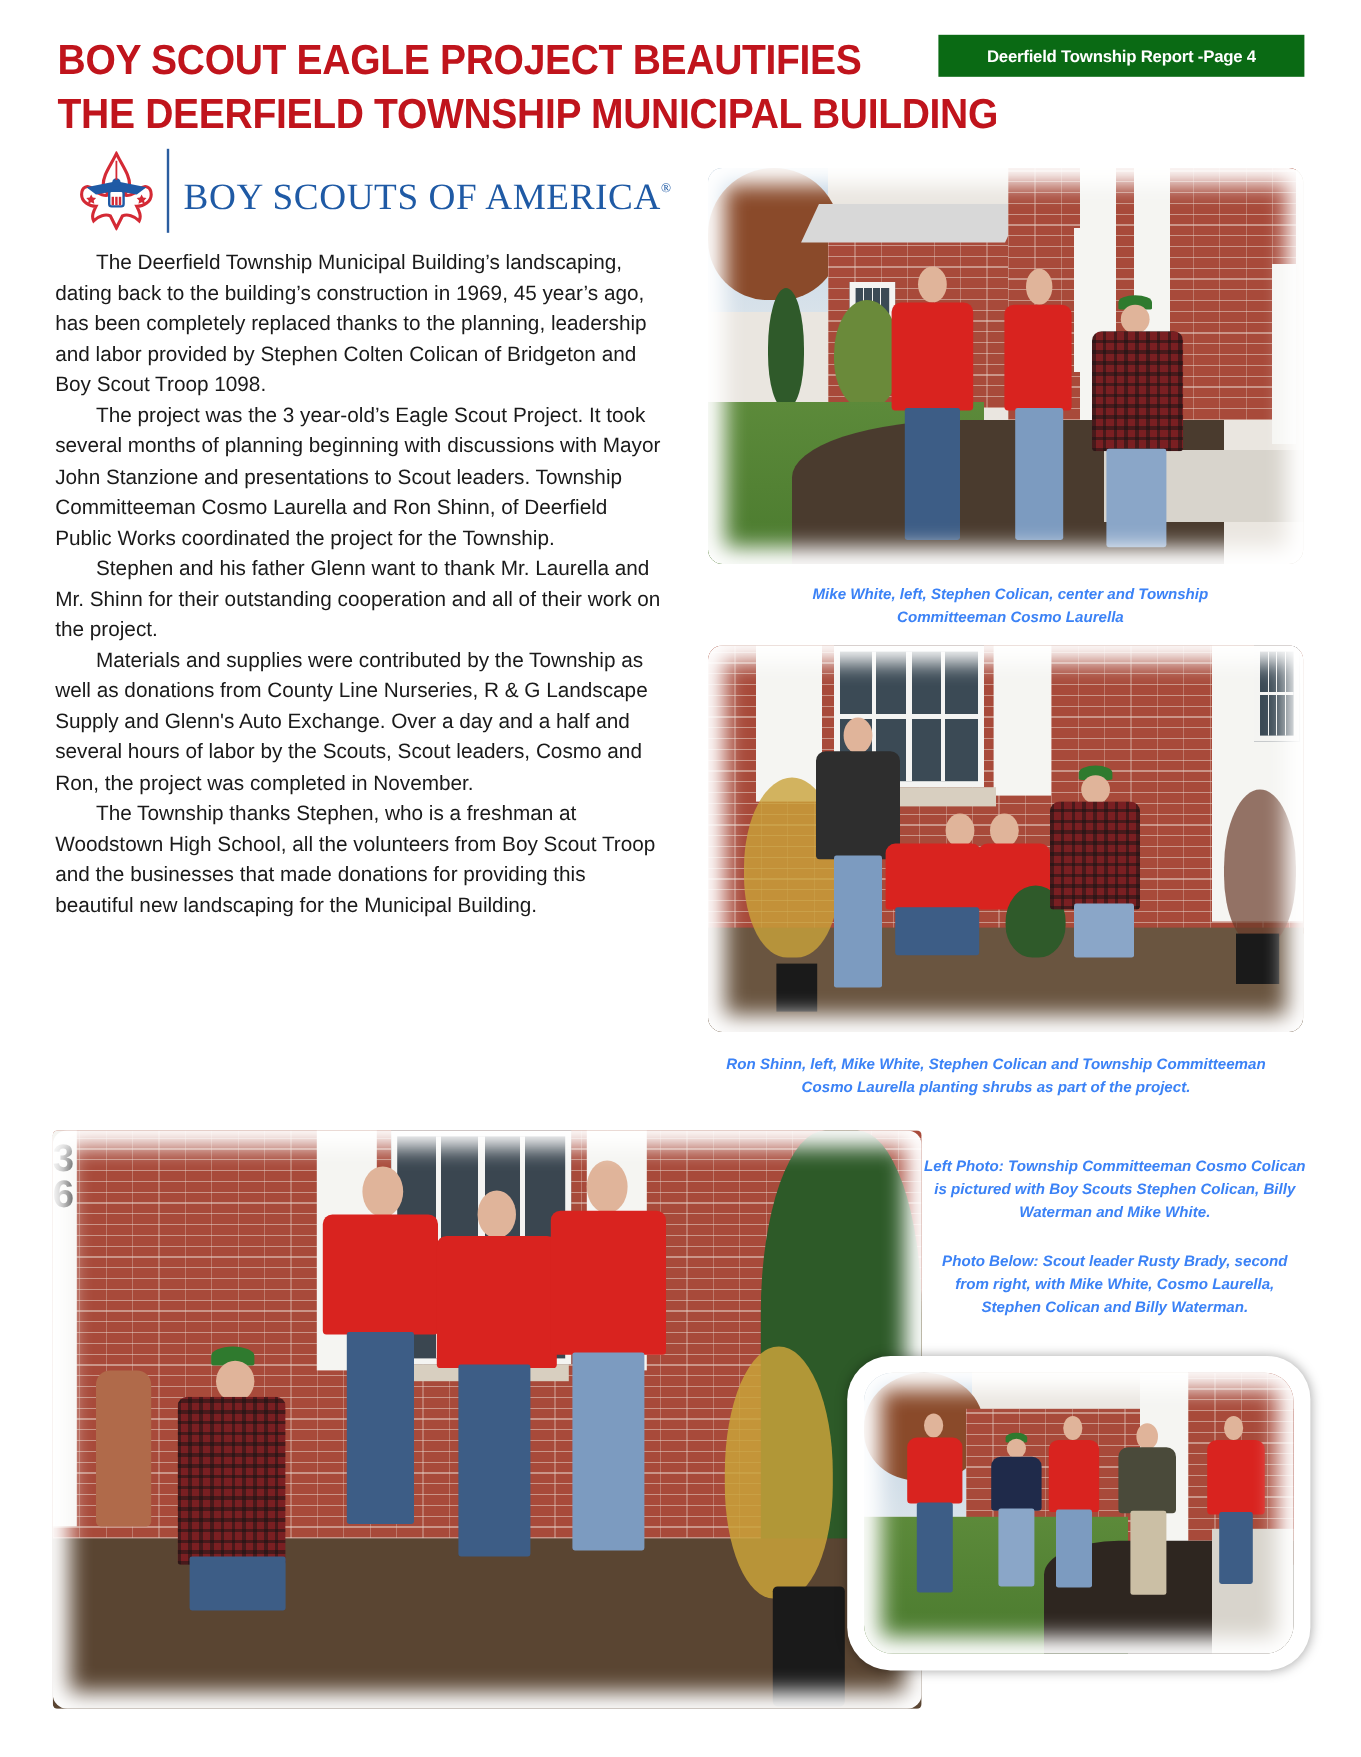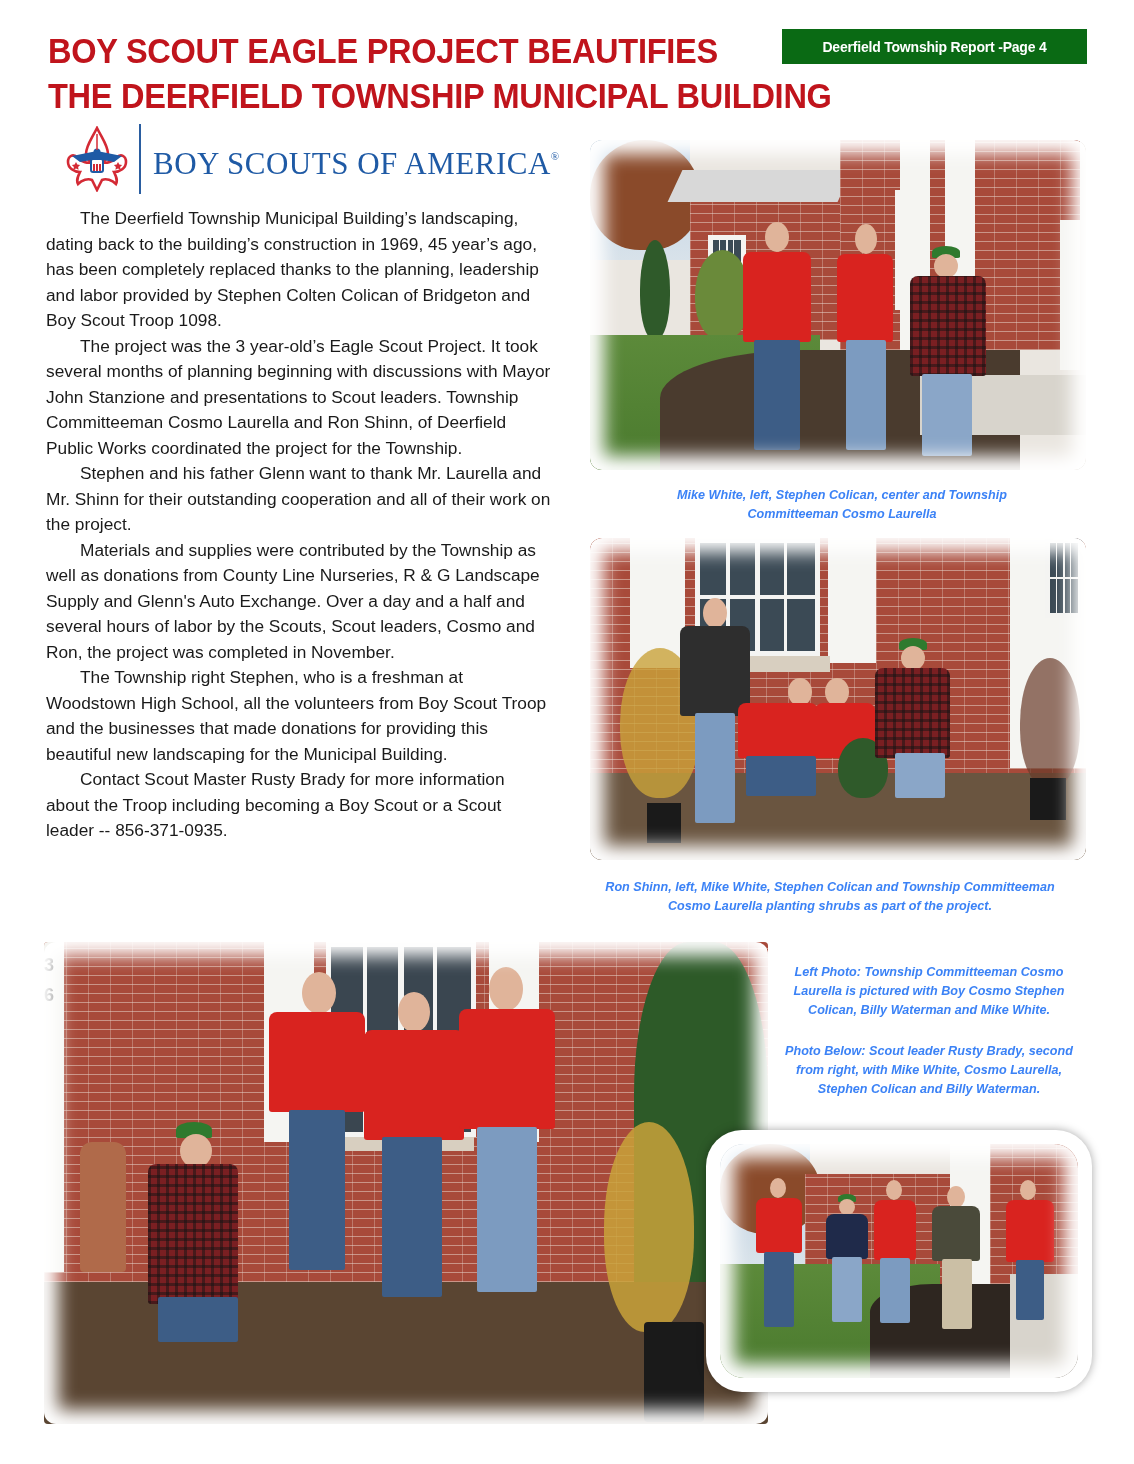--- a/index.html
+++ b/index.html
@@ -106,22 +106,21 @@
   </svg>
   <div class="bsa-divider"></div>
   <div class="bsa-text"><span>BOY SCOUTS OF AMERICA</span><sup>®</sup></div>
 </div>
 
 <div class="article">
   <p>The Deerfield Township Municipal Building’s landscaping, dating back to the building’s construction in 1969, 45 year’s ago, has been completely replaced thanks to the planning, leadership and labor provided by Stephen Colten Colican of Bridgeton and Boy Scout Troop 1098.</p>
   <p>The project was the 3 year-old’s Eagle Scout Project. It took several months of planning beginning with discussions with Mayor John Stanzione and presentations to Scout leaders.  Township Committeeman Cosmo Laurella and Ron Shinn, of Deerfield Public Works  coordinated the project for the Township.</p>
   <p>Stephen and his father Glenn want to thank Mr. Laurella and Mr. Shinn for their outstanding cooperation and all of their work on the project.</p>
   <p>Materials and supplies were contributed by the Township as well as donations from County Line Nurseries, R &amp; G Landscape Supply and Glenn's Auto Exchange.  Over a day and a half and several hours of labor by the Scouts, Scout leaders, Cosmo and Ron, the project was completed in November.</p>
-  <p>The Township right Stephen, who is a freshman at Woodstown High School, all the volunteers from Boy Scout Troop and the businesses that made donations for providing this beautiful new landscaping for the Municipal Building.</p>
-  <p>Contact Scout Master Rusty Brady for more information about the Troop including becoming a Boy Scout or a Scout leader -- 856-371-0935.</p>
+  <p>The Township thanks Stephen, who is a freshman at Woodstown High School, all the volunteers from Boy Scout Troop and the businesses that made donations for providing this beautiful new landscaping for the Municipal Building.</p>
 </div>
 
 <div class="photo" style="left:590px;top:140px;width:496px;height:330px;background:#eae6e0;">
   <div class="sky" style="left:0;top:0;width:100px;height:120px;"></div>
   <div class="tree" style="left:0;top:0;width:110px;height:110px;background:#8a4a2a;"></div>
   <div class="brick" style="left:100px;top:55px;width:150px;height:145px;"></div>
   <div class="white-el" style="left:85px;top:30px;width:170px;height:32px;background:#d8d8d8;transform:skewX(-25deg);"></div>
   <div class="brick" style="left:250px;top:0;width:240px;height:210px;"></div>
   <div class="window" style="left:118px;top:95px;width:38px;height:60px;"></div>
   <div class="window" style="left:305px;top:50px;width:30px;height:120px;"></div>
@@ -185,21 +184,21 @@
     <div class="legs" style="left:20px;top:115px;width:50px;height:45px;background:#8aa6c8;"></div>
   </div>
   <div class="white-el" style="left:57px;top:265px;width:34px;height:40px;background:#1a1a1a;"></div>
   <div class="white-el" style="left:440px;top:240px;width:36px;height:42px;background:#1a1a1a;"></div>
 </div>
 <div class="caption" style="left:600px;top:878px;width:460px;">Ron Shinn, left, Mike White, Stephen Colican and Township Committeeman Cosmo Laurella planting shrubs as part of the project.</div>
 
 <div class="photo" style="left:44px;top:942px;width:724px;height:482px;border-radius:4px;background:#eae6e0;">
   <div class="brick" style="left:0;top:0;width:724px;height:340px;"></div>
   <div class="white-el" style="left:0;top:0;width:20px;height:330px;"></div>
-  <div style="position:absolute;left:0;top:8px;width:16px;font-size:18px;line-height:30px;color:#222;font-weight:bold;word-break:break-all;">3 6</div>
+  <div style="position:absolute;left:0;top:8px;width:16px;font-size:32px;line-height:30px;color:#222;font-weight:bold;word-break:break-all;">3 6</div>
   <div class="white-el" style="left:220px;top:0;width:50px;height:200px;"></div>
   <div class="window" style="left:282px;top:0;width:150px;height:195px;background-color:#3a4650;"></div>
   <div class="white-el" style="left:285px;top:195px;width:145px;height:14px;background:#d8cfc0;"></div>
   <div class="white-el" style="left:445px;top:0;width:50px;height:200px;"></div>
   <div class="tree" style="left:590px;top:0;width:134px;height:380px;background:#2d5a28;border-radius:40% 40% 10% 10%;"></div>
   <div class="soil" style="left:0;top:340px;width:724px;height:142px;background:#5a4532;"></div>
   <div class="white-el" style="left:36px;top:200px;width:46px;height:130px;background:#b06a4a;border-radius:12px 12px 4px 4px;"></div>
   <div class="person" style="left:94px;top:180px;width:110px;height:225px;">
     <div class="cap-green" style="left:38px;top:0;width:36px;height:16px;"></div>
     <div class="head" style="left:42px;top:12px;width:32px;height:34px;"></div>
@@ -218,21 +217,21 @@
   </div>
   <div class="person" style="left:405px;top:25px;width:110px;height:350px;">
     <div class="head" style="left:40px;top:0;width:34px;height:44px;"></div>
     <div class="torso shirt-red" style="left:10px;top:42px;width:96px;height:120px;"></div>
     <div class="legs" style="left:28px;top:160px;width:60px;height:165px;background:#7c9bc0;"></div>
   </div>
   <div class="tree" style="left:560px;top:180px;width:90px;height:210px;background:#c9a23a;opacity:0.85;"></div>
   <div class="white-el" style="left:600px;top:380px;width:60px;height:100px;background:#1a1a1a;border-radius:4px;"></div>
 </div>
 
-<div class="caption" style="left:770px;top:963px;width:318px;">Left Photo: Township Committeeman Cosmo Laurella is pictured with Boy Cosmo Stephen Colican, Billy Waterman and Mike White.</div>
+<div class="caption" style="left:770px;top:963px;width:318px;">Left Photo: Township Committeeman Cosmo Colican is pictured with Boy Scouts Stephen Colican, Billy Waterman and Mike White.</div>
 <div class="caption" style="left:770px;top:1042px;width:318px;">Photo Below: Scout leader Rusty Brady, second from right, with Mike White, Cosmo Laurella, Stephen Colican and Billy Waterman.</div>
 
 <div style="position:absolute;left:706px;top:1130px;width:386px;height:262px;background:#ffffff;border-radius:36px;box-shadow:0 0 10px rgba(0,0,0,0.35);">
   <div class="photo" style="left:14px;top:14px;width:358px;height:234px;border-radius:24px;background:#eae6e0;">
     <div class="sky" style="left:0;top:0;width:90px;height:120px;"></div>
     <div class="tree" style="left:0;top:0;width:100px;height:90px;background:#8a4a2a;"></div>
     <div class="brick" style="left:85px;top:30px;width:273px;height:130px;"></div>
     <div class="white-el" style="left:230px;top:0;width:40px;height:160px;"></div>
     <div class="brick" style="left:270px;top:0;width:88px;height:140px;"></div>
     <div class="grass" style="left:0;top:120px;width:220px;height:114px;"></div>

